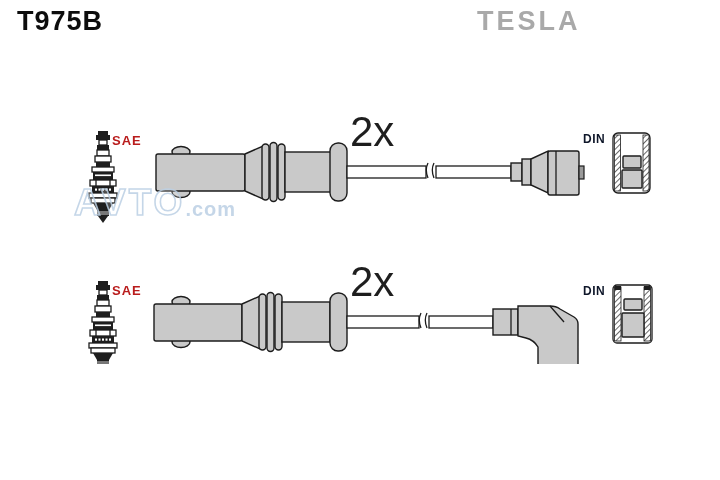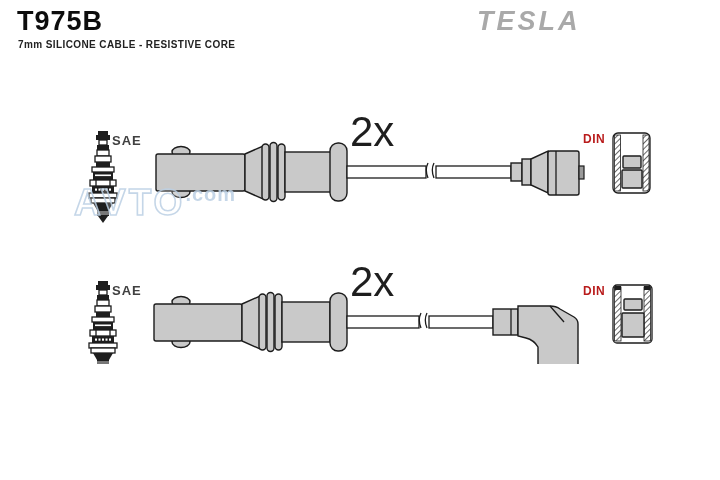--- a/index.html
+++ b/index.html
@@ -19,42 +19,41 @@
   .abs{position:absolute;}
   .part-number{
     left:17px;top:6px;font-size:27px;font-weight:bold;letter-spacing:1px;color:#0d0d0d;
   }
   .subtitle{
     left:18px;top:39px;font-size:10px;font-weight:700;letter-spacing:0.4px;color:#222;
   }
   .brand{
     left:477px;top:6px;font-size:27px;font-weight:900;letter-spacing:3px;
     color:var(--brand-gray);
-    font-style:italic;
-  }
-  .lbl-sae{font-size:13px;font-weight:bold;letter-spacing:1px;color:#404040;}
+  }
+  .lbl-sae{font-size:13px;font-weight:bold;letter-spacing:1px;color:#b91c1c;}
   .sae-1{left:112px;top:133px;}
   .sae-2{left:112px;top:283px;}
   .lbl-qty{font-size:42px;font-weight:500;color:#1e1e1e;}
   .qty-1{left:350px;top:108px;}
   .qty-2{left:350px;top:258px;}
-  .lbl-din{font-size:12px;font-weight:bold;letter-spacing:0.5px;color:#b91c1c;}
+  .lbl-din{font-size:12px;font-weight:bold;letter-spacing:0.5px;color:#0f172a;}
   .din-1{left:583px;top:132px;}
   .din-2{left:583px;top:284px;}
   .art{position:absolute;left:0;top:0;z-index:1;}
   .txt{z-index:2;}
   
   .part{fill:var(--part-fill);stroke:var(--line);stroke-width:1.4;}
   .whitepart{fill:#fff;stroke:var(--line);stroke-width:1.3;}
   .ink{fill:#1e1e1e;stroke:none;}
   .inkline{stroke:var(--line);stroke-width:1.3;fill:none;}
   .dot{fill:#fff;stroke:none;}
   
   .wm-avtomoe{
-    left:74px;top:184px;z-index:3;display:flex;align-items:flex-start;
+    left:74px;top:184px;z-index:3;display:flex;align-items:flex-end;
     opacity:0.85;user-select:none;white-space:nowrap;
   }
   .wm-outline{
     font-size:37px;font-weight:900;letter-spacing:3px;line-height:1;
     color:rgba(255,255,255,0.25);
     -webkit-text-stroke:1.6px var(--watermark-light-blue);
   }
   .wm-solid{
     font-size:37px;font-weight:900;letter-spacing:2px;line-height:1;
     color:var(--watermark-fill);
@@ -200,21 +199,20 @@
 
     <g fill="#ececec">
       <circle cx="625" cy="456" r="11"></circle>
       <circle cx="641" cy="444" r="7"></circle>
       <circle cx="640" cy="459" r="4.5"></circle>
       <circle cx="622" cy="441" r="4"></circle>
     </g>
   </svg>
 
   <div class="abs txt part-number">T975B</div>
-  <div class="abs txt subtitle">7mm SILICONE CABLE - RESISTIVE CORE</div>
   <div class="abs txt brand">TESLA</div>
 
   <div class="abs txt lbl-sae sae-1">SAE</div>
   <div class="abs txt lbl-qty qty-1">2x</div>
   <div class="abs txt lbl-din din-1">DIN</div>
 
   <div class="abs txt lbl-sae sae-2">SAE</div>
   <div class="abs txt lbl-qty qty-2">2x</div>
   <div class="abs txt lbl-din din-2">DIN</div>
 

